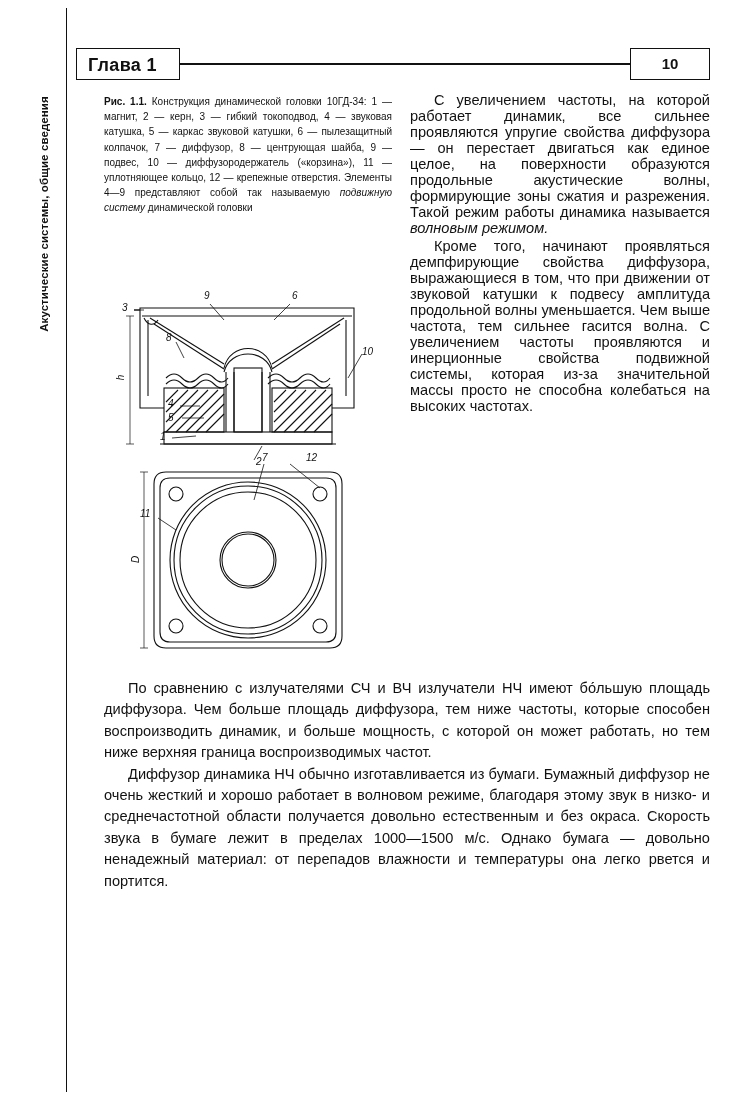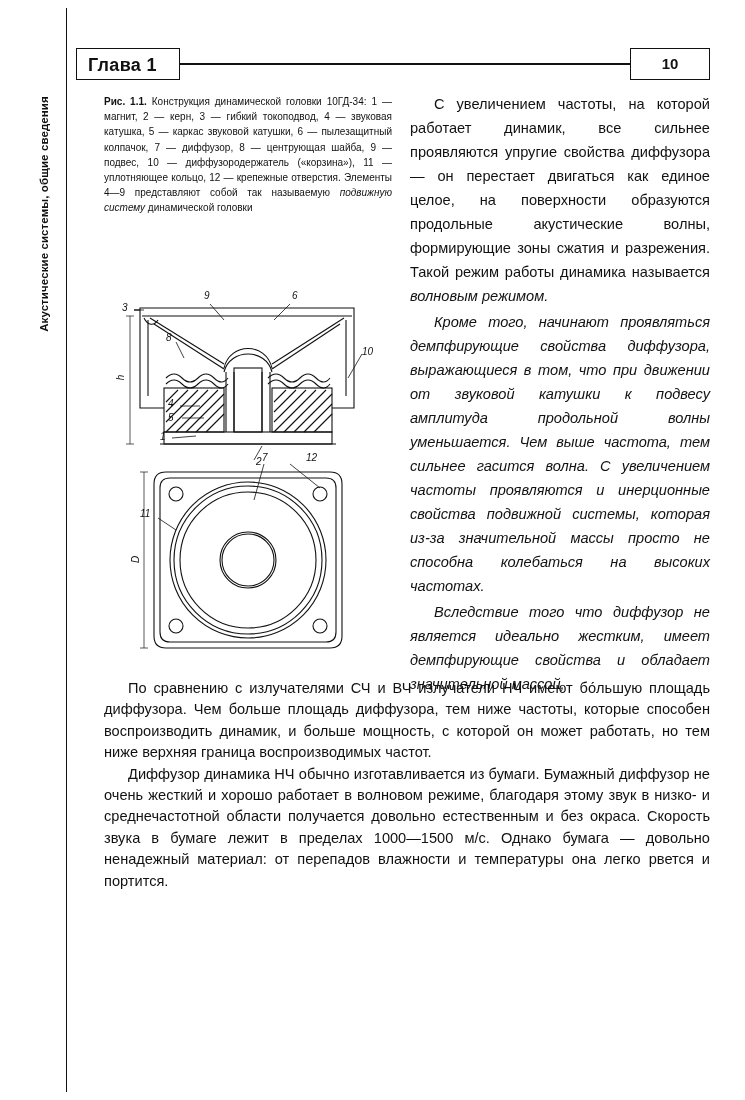--- a/index.html
+++ b/index.html
@@ -111,26 +111,26 @@
   .caption b { font-weight: bold; }
   .caption i { font-style: italic; }
 
   
   .right-col {
     position: absolute;
     left: 410px;
     top: 92px;
     width: 300px;
     font-size: 14.6px;
-    line-height: 24px;
+    line-height: 16px;
     color: #111;
     text-align: justify;
   }
   .right-col p { margin: 0 0 0 0; text-indent: 24px; }
-  .right-col p + p { margin-top: 2px; font-style: italic; }
+  .right-col p + p { margin-top: 2px; }
   .right-col i { font-style: italic; }
 
   
   .body-col {
     position: absolute;
     left: 104px;
     top: 678px;
     width: 606px;
     font-size: 14.6px;
     line-height: 21.4px;
@@ -169,21 +169,20 @@
   <div class="chapter-label">Глава 1</div>
   <div class="header-rule"></div>
   <div class="pagenum-box"></div>
   <div class="pagenum">10</div>
 
   <div class="caption"><b>Рис. 1.1.</b><span> Конструкция динамической головки 10ГД-34: 1 — магнит, 2 — керн, 3 — гибкий токоподвод, 4 — звуковая катушка, 5 — каркас звуковой катушки, 6 — пылезащитный колпачок, 7 — диффузор, 8 — центрующая шайба, 9 — подвес, 10 — диффузородержатель («корзина»), 11 — уплотняющее кольцо, 12 — крепежные отверстия. Элементы 4—9 представляют собой так называемую </span><i>подвижную систему</i><span> динамической головки</span></div>
 
   <div class="right-col">
     <p><span>С увеличением частоты, на которой работает динамик, все сильнее проявляются упругие свойства диффузора — он перестает двигаться как единое целое, на поверхности образуются продольные акустические волны, формирующие зоны сжатия и разрежения. Такой режим работы динамика называется </span><i>волновым режимом.</i></p>
     <p>Кроме того, начинают проявляться демпфирующие свойства диффузора, выражающиеся в том, что при движении от звуковой катушки к подвесу амплитуда продольной волны уменьшается. Чем выше частота, тем сильнее гасится волна. С увеличением частоты проявляются и инерционные свойства подвижной системы, которая из-за значительной массы просто не способна колебаться на высоких частотах.</p>
-    <p>Вследствие того что диффузор не является идеально жестким, имеет демпфирующие свойства и обладает значительной массой,</p>
   </div>
 
   <div class="figure">
     <svg width="292" height="400" viewBox="0 0 292 400">
       <g fill="none" stroke="#111" stroke-width="1.1">
 
         <path d="M36 48 L36 40 L250 40 L250 48"></path>
         <path d="M30 42 L36 42"></path>
 
         <path d="M38 48 L248 48"></path>

